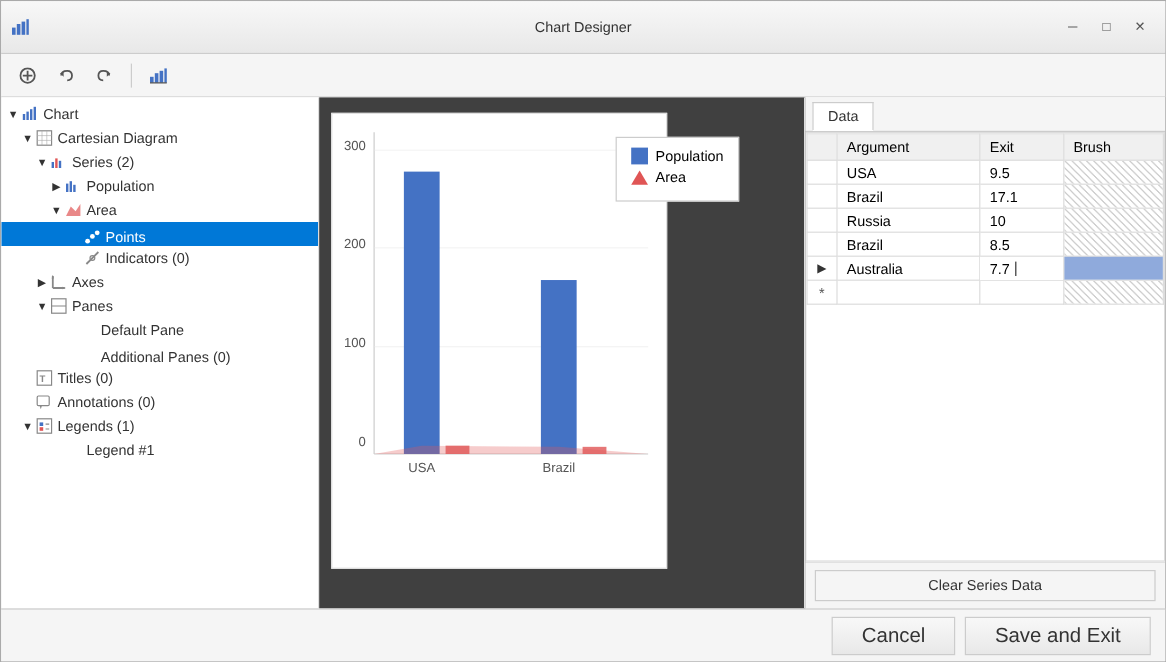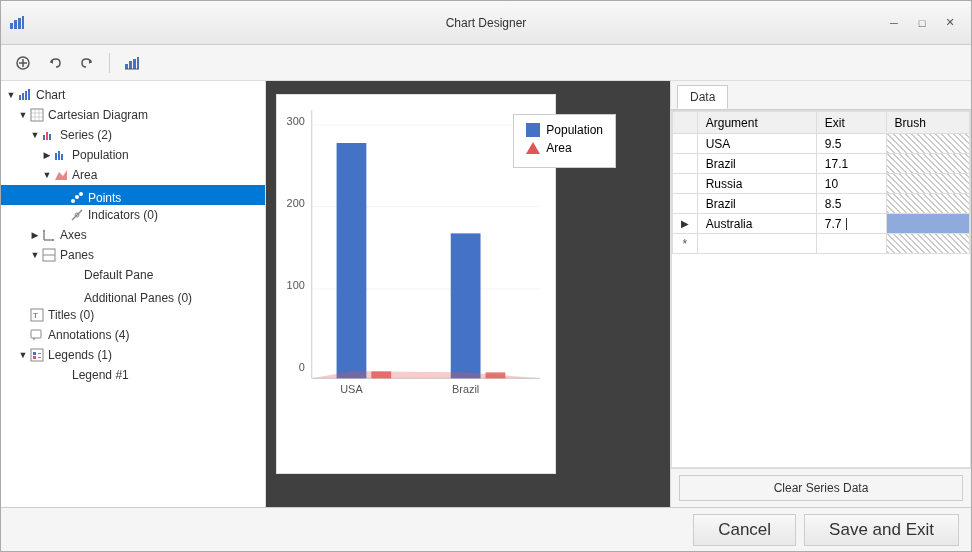--- a/index.html
+++ b/index.html
@@ -243,21 +243,21 @@
       </div>
 
       <div class="tree-item" style="padding-left: 16px;">
         <span class="toggle" style="width:12px;"></span>
         <span class="icon">
           <svg width="14" height="14" viewBox="0 0 14 14">
             <rect x="1" y="2" width="10" height="8" rx="1" fill="none" stroke="#888" stroke-width="1"></rect>
             <polygon points="3,10 5,10 4,13" fill="#888"></polygon>
           </svg>
         </span>
-        <span class="tree-label">Annotations (4)</span>
+        <span class="tree-label">Annotations (0)</span>
       </div>
 
       <div class="tree-item" style="padding-left: 16px;">
         <span class="toggle">▼</span>
         <span class="icon">
           <svg width="14" height="14" viewBox="0 0 14 14">
             <rect x="1" y="1" width="12" height="12" fill="none" stroke="#888" stroke-width="1"></rect>
             <rect x="3" y="4" width="3" height="3" fill="#4472C4"></rect>
             <line x1="8" y1="5.5" x2="11" y2="5.5" stroke="#888" stroke-width="1"></line>
             <rect x="3" y="8" width="3" height="3" fill="#e05555"></rect>

